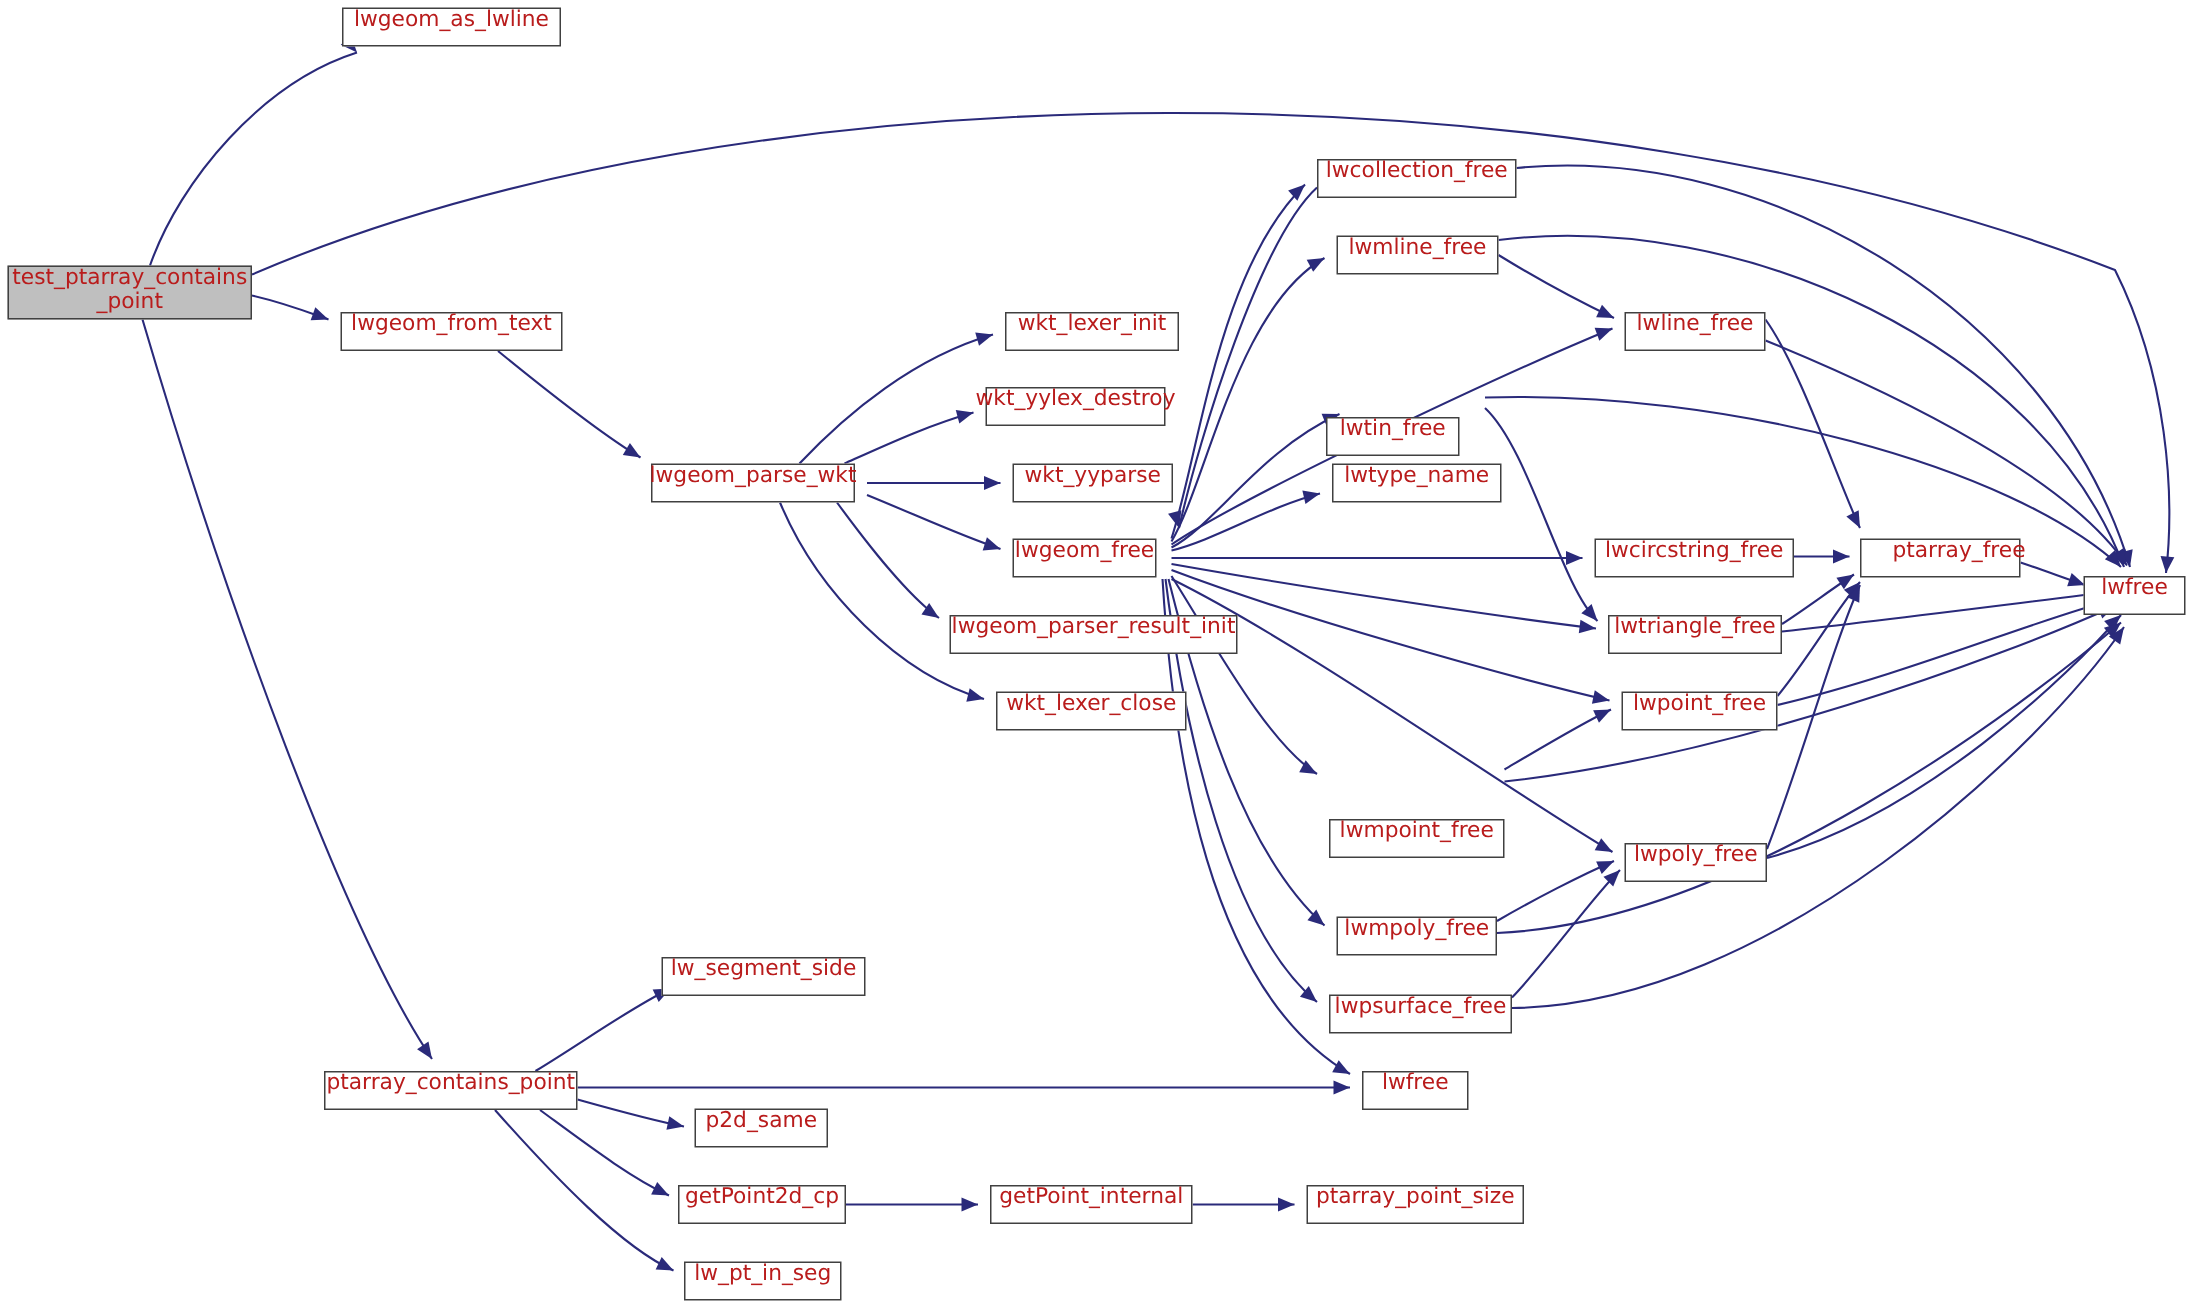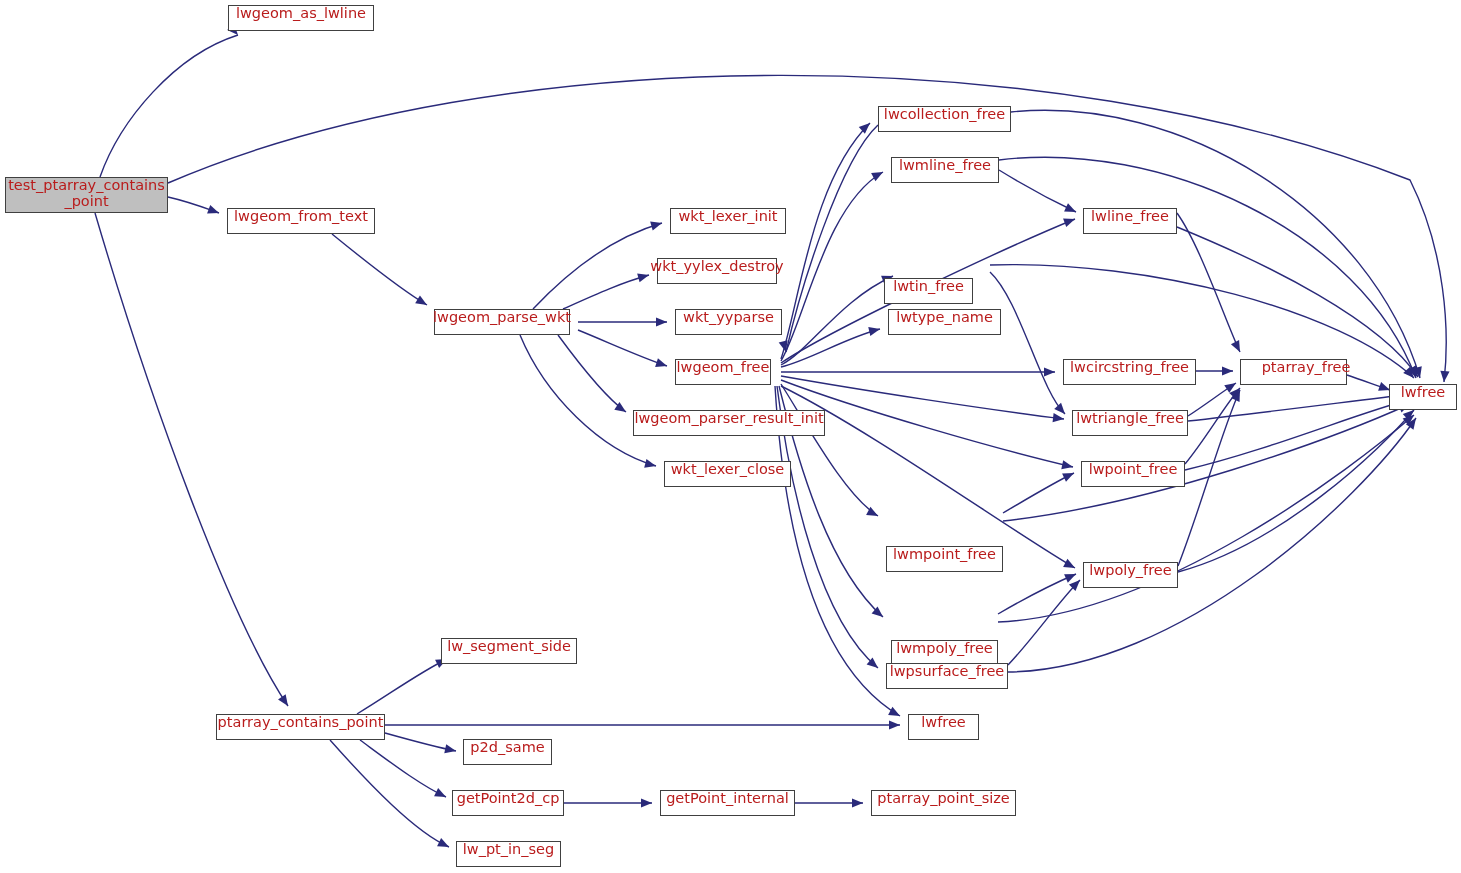--- a/index.html
+++ b/index.html
@@ -147,21 +147,21 @@
       <div class="node" style="left: 1083px; top: 208px; width: 94px; height: 26px;"><span class="lbl">lwline_free</span></div>
       <div class="node" style="left: 884px; top: 258px; width: 89px; height: 26px; margin-top: 20px;"><span class="lbl">lwtin_free</span></div>
       <div class="node" style="left: 888px; top: 309px; width: 113px; height: 26px;"><span class="lbl">lwtype_name</span></div>
       <div class="node" style="left: 1063px; top: 359px; width: 133px; height: 26px;"><span class="lbl">lwcircstring_free</span></div>
       <div class="node" style="left: 1240px; top: 359px; width: 107px; height: 26px; padding-left: 25px;"><span class="lbl">ptarray_free</span></div>
       <div class="node" style="left: 1389px; top: 384px; width: 68px; height: 26px;"><span class="lbl">lwfree</span></div>
       <div class="node" style="left: 1072px; top: 410px; width: 116px; height: 26px;"><span class="lbl">lwtriangle_free</span></div>
       <div class="node" style="left: 1081px; top: 461px; width: 104px; height: 26px;"><span class="lbl">lwpoint_free</span></div>
       <div class="node" style="left: 886px; top: 511px; width: 117px; height: 26px; margin-top: 35px;"><span class="lbl">lwmpoint_free</span></div>
       <div class="node" style="left: 1083px; top: 562px; width: 95px; height: 26px;"><span class="lbl">lwpoly_free</span></div>
-      <div class="node" style="left: 891px; top: 640px; width: 107px; height: 26px;"><span class="lbl">lwmpoly_free</span></div>
+      <div class="node" style="left: 891px; top: 611px; width: 107px; height: 26px;"><span class="lbl">lwmpoly_free</span></div>
       <div class="node" style="left: 886px; top: 663px; width: 122px; height: 26px;"><span class="lbl">lwpsurface_free</span></div>
       <div class="node" style="left: 441px; top: 638px; width: 136px; height: 26px;"><span class="lbl">lw_segment_side</span></div>
       <div class="node" style="left: 216px; top: 714px; width: 169px; height: 26px;"><span class="lbl">ptarray_contains_point</span></div>
       <div class="node" style="left: 908px; top: 714px; width: 71px; height: 26px;"><span class="lbl">lwfree</span></div>
       <div class="node" style="left: 463px; top: 739px; width: 89px; height: 26px;"><span class="lbl">p2d_same</span></div>
       <div class="node" style="left: 452px; top: 790px; width: 112px; height: 26px;"><span class="lbl">getPoint2d_cp</span></div>
       <div class="node" style="left: 660px; top: 790px; width: 135px; height: 26px;"><span class="lbl">getPoint_internal</span></div>
       <div class="node" style="left: 871px; top: 790px; width: 145px; height: 26px;"><span class="lbl">ptarray_point_size</span></div>
       <div class="node" style="left: 456px; top: 841px; width: 105px; height: 26px;"><span class="lbl">lw_pt_in_seg</span></div>
     </div>

